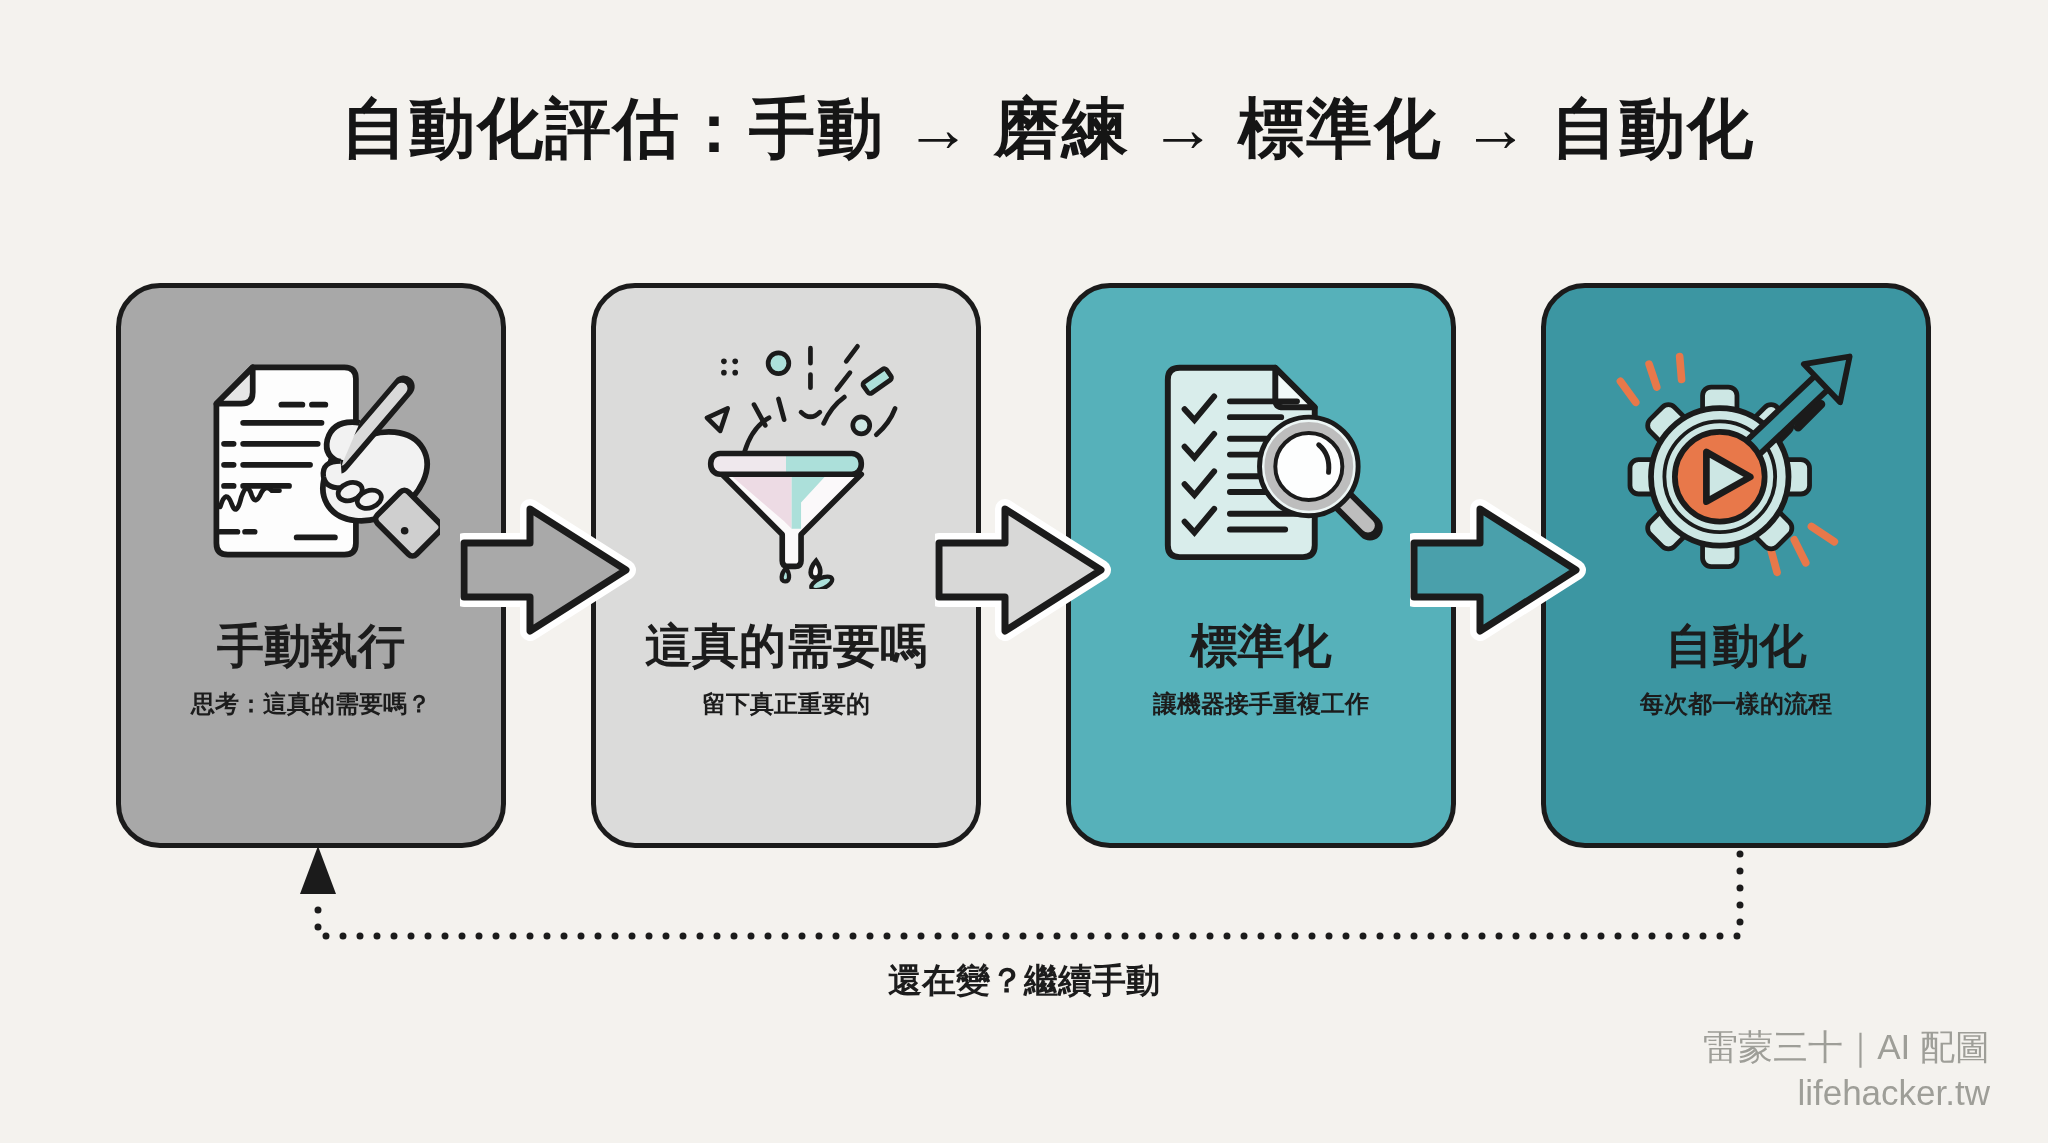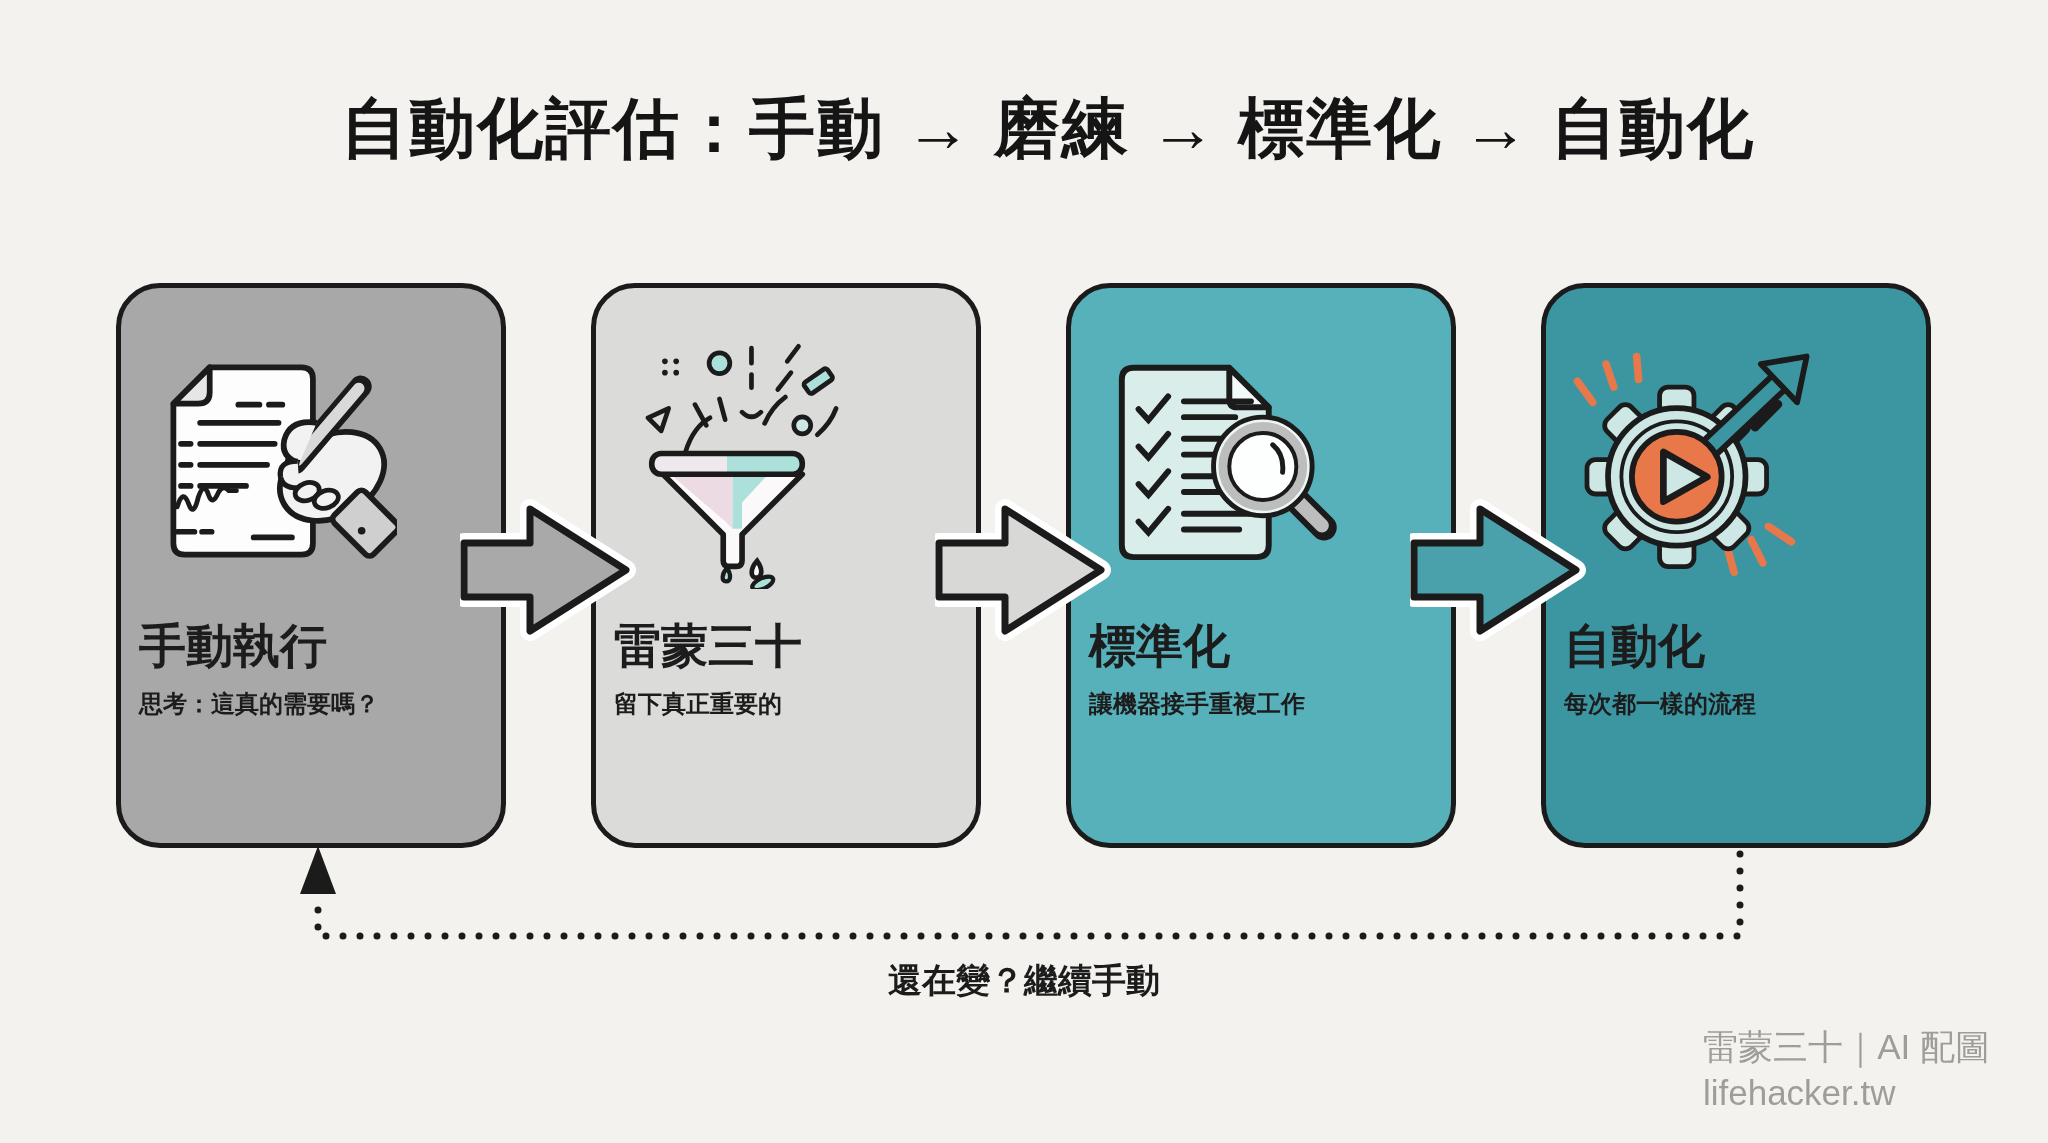--- a/index.html
+++ b/index.html
@@ -15,21 +15,21 @@
   .canvas{position:relative;width:2048px;height:1143px;background:var(--canvas-bg);overflow:hidden;}
 
   .page-title{
     position:absolute;top:84px;left:0;right:0;text-align:center;margin:0;
     font-size:66px;font-weight:800;letter-spacing:2px;color:#151515;padding-left:48px;
   }
 
   .card{
     position:absolute;top:283px;width:390px;height:565px;
     border:5px solid var(--outline);border-radius:44px;
-    display:flex;flex-direction:column;align-items:flex-start;
+    display:flex;flex-direction:column;align-items:center;
     padding:46px 18px 0;text-align:center;
   }
   .card-1{left:116px;background:var(--card1-bg);}
   .card-2{left:591px;background:var(--card2-bg);}
   .card-3{left:1066px;background:var(--card3-bg);}
   .card-4{left:1541px;background:var(--card4-bg);}
 
   .icon-wrap{height:256px;display:flex;align-items:center;justify-content:center;margin-bottom:30px;}
   .step-title{margin:0 0 18px;font-size:47px;font-weight:800;color:var(--text);line-height:1.1;}
   .step-subtitle{margin:0;font-size:24px;font-weight:700;color:var(--text);line-height:1.2;}
@@ -44,21 +44,21 @@
   .loop-svg{position:absolute;left:0;top:0;width:2048px;height:1143px;pointer-events:none;}
   .loop-path{fill:none;stroke:var(--outline);stroke-width:7;stroke-linecap:round;stroke-dasharray:0 17;}
   .loop-head{fill:var(--outline);}
 
   .loop-label{
     position:absolute;top:958px;left:0;right:0;text-align:center;
     font-size:34px;font-weight:600;color:var(--text);
   }
 
   .watermark{
-    position:absolute;right:58px;top:1024px;
+    position:absolute;right:58px;top:1024px;text-align:right;
     color:var(--watermark);font-size:35px;line-height:1.32;font-weight:500;
   }
 
   .ic{display:block}
   .ln{stroke:var(--outline);stroke-linecap:round;fill:none;}
 </style>
 </head>
 <body>
 
 <div class="canvas">
@@ -118,21 +118,21 @@
         <polygon points="126,150 162,150 136,178 136,206 126,206" fill="var(--mint-bright)"></polygon>
         <path d="M52 148 L116 212 L116 240 Q116 246 122 246 H130 Q136 246 136 240 L136 212 L200 148 Z" fill="none" stroke="var(--outline)" stroke-width="6" stroke-linejoin="round"></path>
         <rect x="40" y="126" width="160" height="22" rx="10" fill="#efe8ed" stroke="none"></rect>
         <path d="M120 126 H190 Q200 126 200 137 Q200 148 190 148 H120 Z" fill="var(--mint-bright)"></path>
         <rect x="40" y="126" width="160" height="22" rx="10" fill="none" stroke="var(--outline)" stroke-width="6"></rect>
         <path d="M152 240 C159 250 157 258 151 258 C145 258 144 249 152 240 Z" fill="#fbf9fa" stroke="var(--outline)" stroke-width="5"></path>
         <path d="M120 248 C125 255 124 262 119 262 C114 262 114 254 120 248 Z" fill="var(--mint-bright)" stroke="var(--outline)" stroke-width="4.5"></path>
         <ellipse cx="158" cy="264" rx="12" ry="5.5" transform="rotate(-25 158 264)" fill="var(--mint-bright)" stroke="var(--outline)" stroke-width="4.5"></ellipse>
       </svg>
     </div>
-    <h2 class="step-title">雷蒙三十</h2>
+    <h2 class="step-title">這真的需要嗎</h2>
     <p class="step-subtitle">留下真正重要的</p>
   </section>
 
   <section class="card card-3">
     <div class="icon-wrap">
       <svg class="ic" width="252" height="212" viewBox="0 0 255 215">
         <path d="M45 12 H142 L182 52 V192 Q182 204 170 204 H45 Q33 204 33 192 V24 Q33 12 45 12 Z" fill="var(--doc-mint)" stroke="var(--outline)" stroke-width="6" stroke-linejoin="round"></path>
         <path d="M142 12 V44 Q142 52 150 52 H182 Z" fill="#f2faf9" stroke="var(--outline)" stroke-width="6" stroke-linejoin="round"></path>
         <path class="ln" stroke-width="6" d="M50 54 l10 11 l20 -24"></path>
         <path class="ln" stroke-width="6" d="M50 92 l10 11 l20 -24"></path>

